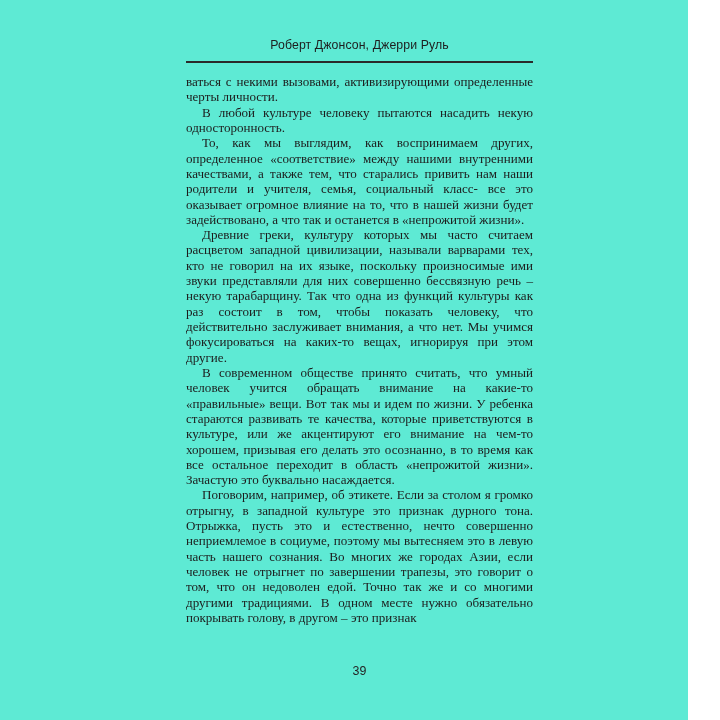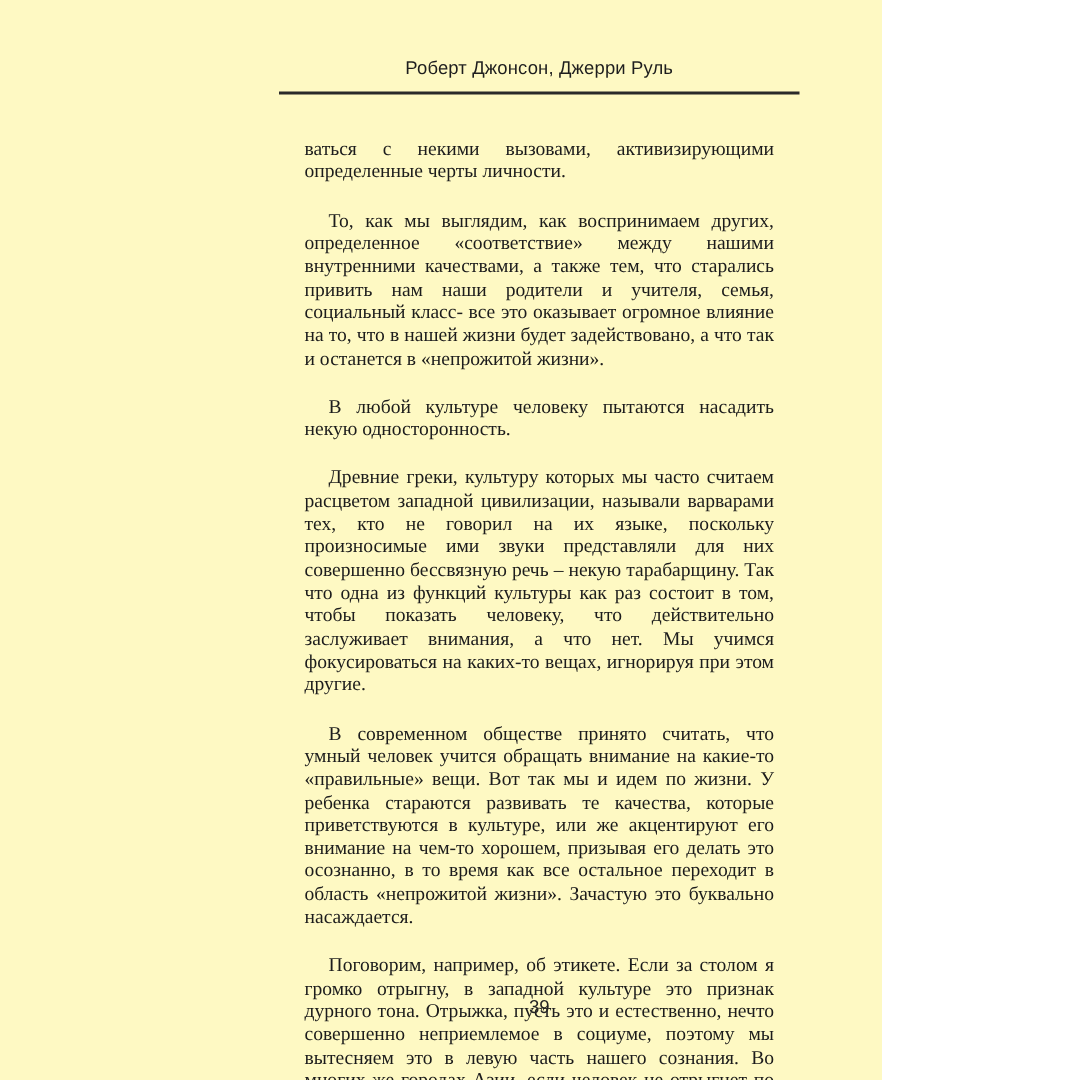--- a/index.html
+++ b/index.html
@@ -12,23 +12,23 @@
     height: 720px;
     overflow: hidden;
     font-family: "Liberation Serif", serif;
     color: #1a1a1a;
     position: relative;
   }
   .page {
     position: absolute;
     left: 0;
     top: 0;
-    width: 588px;
+    width: 688px;
     height: 720px;
-    background: #fef9c3;
+    background: #5eead4;
   }
   .running-head {
     position: absolute;
     left: 186px;
     top: 38px;
     width: 347px;
     text-align: center;
     font-family: "Liberation Sans", sans-serif;
     font-size: 12.3px;
     letter-spacing: 0.1px;
@@ -49,21 +49,21 @@
     top: 74px;
     width: 347px;
     font-size: 13.05px;
     line-height: 15.32px;
     text-align: justify;
     text-justify: inter-word;
     color: #1c1c1c;
     -webkit-font-smoothing: antialiased;
   }
   .body-block p {
-    margin: 17px;
+    margin: 0;
     text-indent: 0;
     text-align: justify;
     hyphens: none;
   }
   .body-block p.indent {
     text-indent: 16px;
   }
   .body-block p:last-child {
     text-align-last: left;
   }
@@ -82,22 +82,22 @@
 <body>
 
 <div class="page">
 
   <div class="running-head">Роберт Джонсон, Джерри Руль</div>
 
   <div class="head-rule"></div>
 
   <div class="body-block">
     <p>ваться с некими вызовами, активизирующими определенные черты личности.</p>
+    <p class="indent">В любой культуре человеку пытаются насадить некую односторонность.</p>
     <p class="indent">То, как мы выглядим, как воспринимаем других, определенное «соответствие» между нашими внутренними качествами, а также тем, что старались привить нам наши родители и учителя, семья, социальный класс- все это оказывает огромное влияние на то, что в нашей жизни будет задействовано, а что так и останется в «непрожитой жизни».</p>
-    <p class="indent">В любой культуре человеку пытаются насадить некую односторонность.</p>
     <p class="indent">Древние греки, культуру которых мы часто считаем расцветом западной цивилизации, называли варварами тех, кто не говорил на их языке, поскольку произносимые ими звуки представляли для них совершенно бессвязную речь – некую тарабарщину. Так что одна из функций культуры как раз состоит в том, чтобы показать человеку, что действительно заслуживает внимания, а что нет. Мы учимся фокусироваться на каких-то вещах, игнорируя при этом другие.</p>
     <p class="indent">В современном обществе принято считать, что умный человек учится обращать внимание на какие-то «правильные» вещи. Вот так мы и идем по жизни. У ребенка стараются развивать те качества, которые приветствуются в культуре, или же акцентируют его внимание на чем-то хорошем, призывая его делать это осознанно, в то время как все остальное переходит в область «непрожитой жизни». Зачастую это буквально насаждается.</p>
     <p class="indent">Поговорим, например, об этикете. Если за столом я громко отрыгну, в западной культуре это признак дурного тона. Отрыжка, пусть это и естественно, нечто совершенно неприемлемое в социуме, поэтому мы вытесняем это в левую часть нашего сознания. Во многих же городах Азии, если человек не отрыгнет по завершении трапезы, это говорит о том, что он недоволен едой. Точно так же и со многими другими традициями. В одном месте нужно обязательно покрывать голову, в другом – это признак</p>
   </div>
 
   <div class="folio">39</div>
 
 </div>
 
 </body></html>

